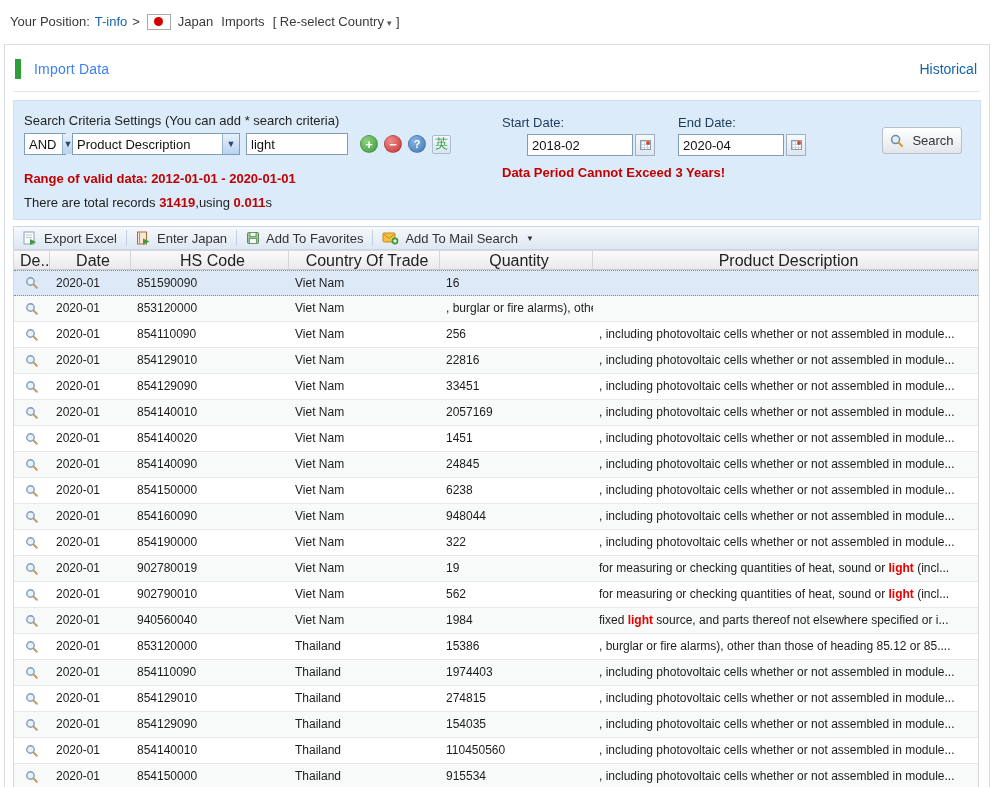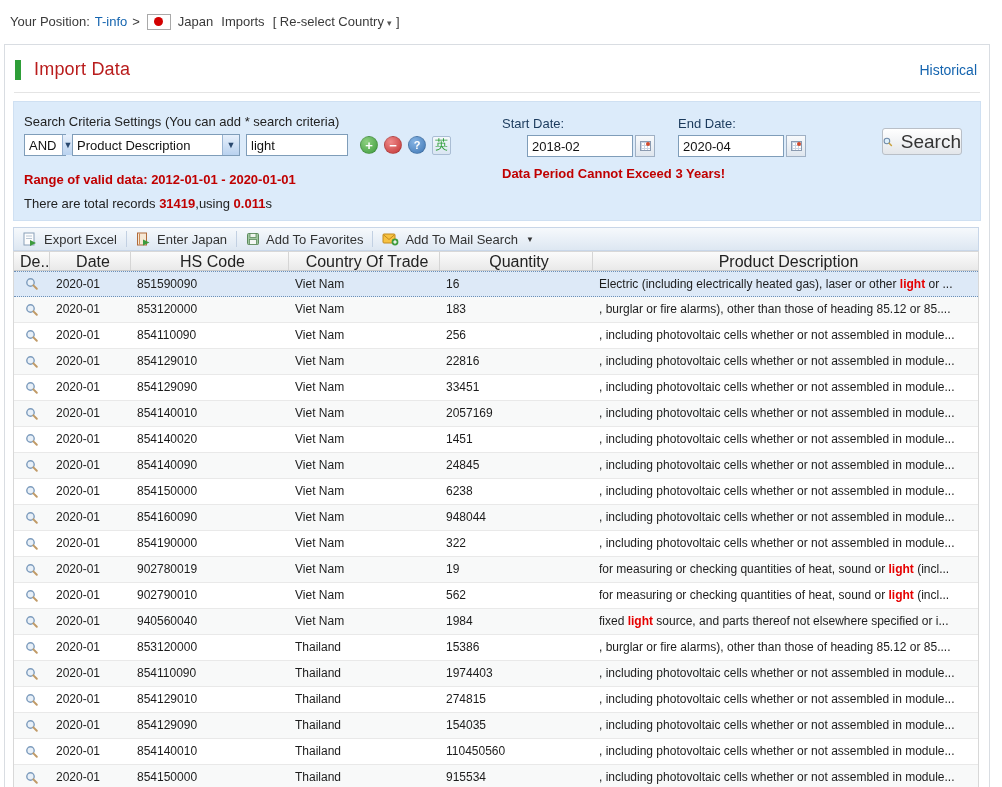--- a/index.html
+++ b/index.html
@@ -15,21 +15,21 @@
   .breadcrumb a { color:#1464af; text-decoration:none; cursor:pointer;}
   .flag { display:inline-flex; align-items:center; justify-content:center; width:24px; height:16px; background:#fff; border:1px solid #a9a9a9; margin:0 2px; }
   .flag .dot { width:9px; height:9px; border-radius:50%; background:#d30000; }
   .crumb-caret { font-size:9px; color:#555; margin:2px 1px 0 3px;}
 
   
   .panel { position:absolute; left:4px; top:44px; width:986px; height:760px;
     border:1px solid #d9dde2; background:#fff; }
   .panel-head { display:flex; align-items:center; padding:14px 12px 10px 10px; }
   .green-bar { width:6px; height:20px; background:#2e9e38; margin-right:13px; }
-  .panel-title { color:#b91c1c; font-size:18px; letter-spacing:.2px; }
+  .panel-title { color:#3b82f6; font-size:14px; letter-spacing:.2px; }
   .hist-link { margin-left:auto; color:#1464af; font-size:14px; text-decoration:none; cursor:pointer; }
   .head-divider { height:1px; background:#e4e4e4; margin:2px 9px 0 9px; }
 
   
   .search-box { position:relative; margin:8px 8px 0 8px; height:120px;
     background:#dcebfa; border:1px solid #cfe0f2; }
   .sc-label { position:absolute; left:10px; top:12px; font-size:13px; color:#222;text-align:right; }
   .controls { position:absolute; left:10px; top:32px; display:flex; align-items:center; gap:6px; }
   .sel { display:flex; align-items:stretch; height:22px; border:1px solid #7f9db9; background:#fff; font-size:13px; }
   .sel .sel-text { padding:3px 6px 0 4px; white-space:nowrap; color:#111; }
@@ -53,21 +53,21 @@
     padding:0 4px; font-family:"Liberation Sans",sans-serif; color:#111;}
   .cal-btn { width:20px; height:22px; margin-left:2px; border:1px solid #9fb0c4; background:linear-gradient(#f8fafc,#dfe6ee);
     display:flex; align-items:center; justify-content:center; cursor:pointer; }
   .cal-ic { position:relative; width:11px; height:10px; background:#fff; border:1px solid #8a9ab0;
     background-image:linear-gradient(#c9d4e2 1px, transparent 1px), linear-gradient(90deg,#c9d4e2 1px, transparent 1px);
     background-size:3px 3px; }
   .cal-ic::after { content:""; position:absolute; right:0px; top:0px; width:4px; height:4px; border-radius:50%; background:#d34a2b; }
 
   .search-btn { position:absolute; left:868px; top:26px; width:80px; height:27px;
     background:linear-gradient(#ffffff,#e3e6ea); border:1px solid #b9bfc7; border-radius:3px;
-    display:flex; align-items:center; justify-content:flex-start; gap:8px; font-size:19px; color:#333; cursor:pointer; }
+    display:flex; align-items:center; justify-content:center; gap:8px; font-size:13px; color:#333; cursor:pointer; }
 
   .red-bold { color:#c00000; font-weight:bold; }
   .range-note { position:absolute; left:10px; top:70px; font-size:13px; }
   .period-warn { position:absolute; left:488px; top:64px; font-size:13px; }
   .records-line { position:absolute; left:10px; top:94px; font-size:13px; color:#222; }
 
   
   .toolbar { margin:6px 8px 0 8px; height:24px; display:flex; align-items:center;
     background:linear-gradient(#f6f9fc,#dde7f2); border:1px solid #c8d6e8; font-size:13px; color:#333; width:966px;}
   .tb-item { display:flex; align-items:center; gap:6px; padding:0 9px; height:16px;
@@ -222,33 +222,31 @@
             <div class="cell c-detail">
               <svg width="14" height="14" viewBox="0 0 14 14">
                 <circle cx="5.5" cy="5.5" r="3.7" fill="#e8f0f8" stroke="#7d9cbd" stroke-width="1.4"></circle>
                 <line x1="8.4" y1="8.4" x2="11.8" y2="11.8" stroke="#c09a66" stroke-width="2" stroke-linecap="round"></line>
               </svg>
             </div>
             <div class="cell">2020-01</div>
             <div class="cell">851590090</div>
             <div class="cell">Viet Nam</div>
             <div class="cell">16</div>
-            <div class="cell">Electric (including electrically heated gas), laser or other <span class="kw">light</span> or ...</div>
           </div>
           <div class="trow alt">
             <div class="cell c-detail">
               <svg width="14" height="14" viewBox="0 0 14 14">
                 <circle cx="5.5" cy="5.5" r="3.7" fill="#e8f0f8" stroke="#7d9cbd" stroke-width="1.4"></circle>
                 <line x1="8.4" y1="8.4" x2="11.8" y2="11.8" stroke="#c09a66" stroke-width="2" stroke-linecap="round"></line>
               </svg>
             </div>
             <div class="cell">2020-01</div>
             <div class="cell">853120000</div>
             <div class="cell">Viet Nam</div>
-            <div class="cell">183</div>
             <div class="cell">, burglar or fire alarms), other than those of heading 85.12 or 85....</div>
           </div>
           <div class="trow">
             <div class="cell c-detail">
               <svg width="14" height="14" viewBox="0 0 14 14">
                 <circle cx="5.5" cy="5.5" r="3.7" fill="#e8f0f8" stroke="#7d9cbd" stroke-width="1.4"></circle>
                 <line x1="8.4" y1="8.4" x2="11.8" y2="11.8" stroke="#c09a66" stroke-width="2" stroke-linecap="round"></line>
               </svg>
             </div>
             <div class="cell">2020-01</div>

